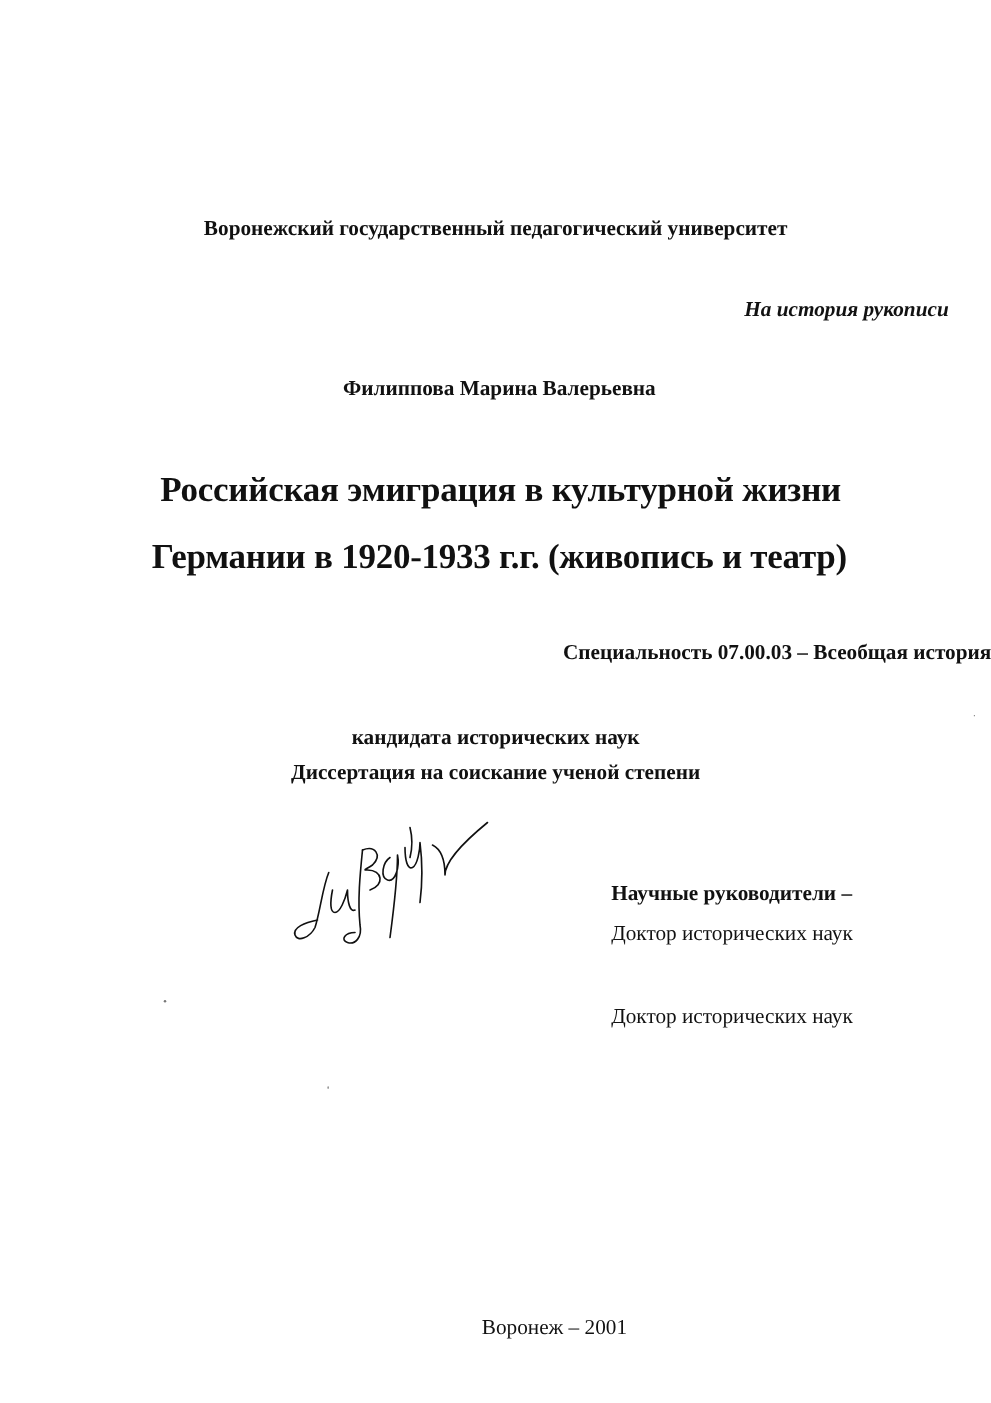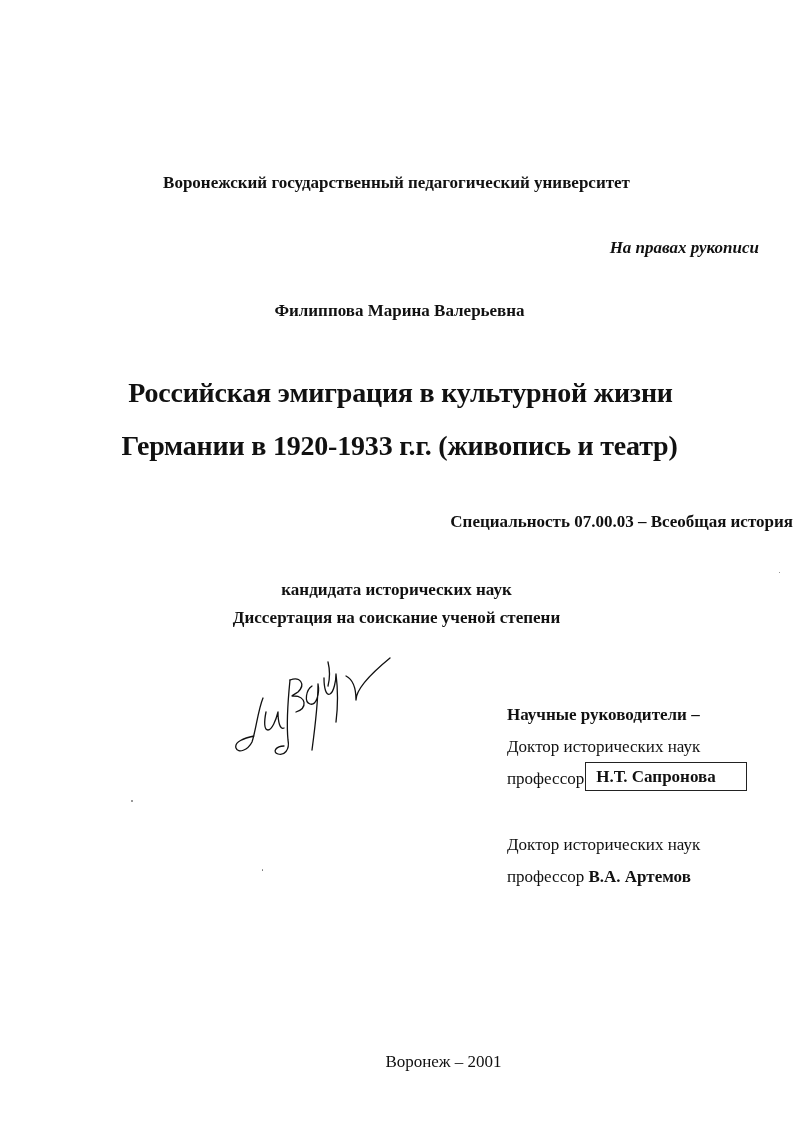--- a/index.html
+++ b/index.html
@@ -68,21 +68,21 @@
     }
     .signature {
       position: absolute;
       left: 228px;
       top: 650px;
       width: 180px;
       height: 120px;
     }
     .advisors {
       position: absolute;
-      left: 507px;
+      left: 489px;
       top: 699px;
       font-size: 17px;
       line-height: 32px;
       white-space: nowrap;
     }
     .advisors .heading { font-weight: bold; }
     .advisors .row { height: 32px; position: relative; }
     .name-box {
       display: inline-block;
       border: 1.5px solid #222;
@@ -111,21 +111,21 @@
       border-radius: 1px;
     }
   </style>
 </head>
 <body>
 
 <div>
 
   <div class="center-line university">Воронежский государственный педагогический университет</div>
 
-  <div class="abs manuscript">На правах рукописи</div>
+  <div class="abs manuscript">На история рукописи</div>
 
   <div class="center-line author">Филиппова Марина Валерьевна</div>
 
   <div class="center-line title-line title-1">Российская эмиграция в культурной жизни</div>
 
   <div class="center-line title-line title-2">Германии в 1920-1933 г.г. (живопись и театр)</div>
 
   <div class="center-line specialty">Специальность 07.00.03 – Всеобщая история</div>
 
   <div class="center-line dissertation-1">Диссертация на соискание ученой степени</div>
@@ -143,29 +143,22 @@
     <path d="M84 36 C 78 40, 76 52, 82 54 C 88 56, 92 44, 90 34 C 90 50, 88 70, 84 100"></path>
     <path d="M96 28 C 96 38, 98 46, 102 44 C 106 42, 108 30, 108 24 C 110 40, 110 56, 108 72"></path>
     <path d="M100 12 C 102 20, 102 28, 100 36"></path>
 
     <path d="M118 26 C 126 30, 128 40, 128 50 C 128 40, 140 26, 162 8"></path>
   </svg>
 
   <div class="advisors">
     <div class="row heading">Научные руководители –</div>
     <div class="row">Доктор исторических наук</div>
-    <div class="row">
-      <span>профессор</span><span class="name-box">Н.Т. Сапронова</span>
-    </div>
     <div class="gap"></div>
     <div class="row">Доктор исторических наук</div>
-    <div class="row">
-      <span>профессор</span>
-      <span class="bold">В.А. Артемов</span>
-    </div>
   </div>
 
   <div class="center-line city-year">Воронеж – 2001</div>
 
   <div class="speck" style="left:131px; top:800px;"></div>
   <div class="speck" style="left:262px; top:869px; width:1px;"></div>
   <div class="speck" style="left:779px; top:572px; width:1px; height:1px;"></div>
 </div>
 
 </body></html>

